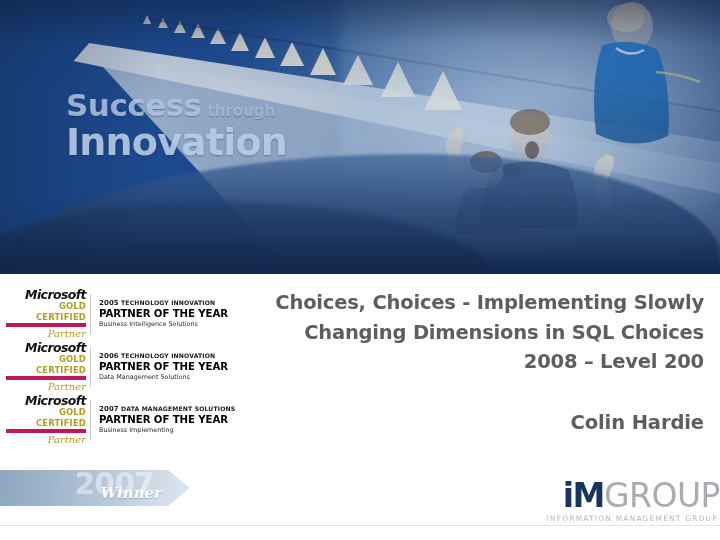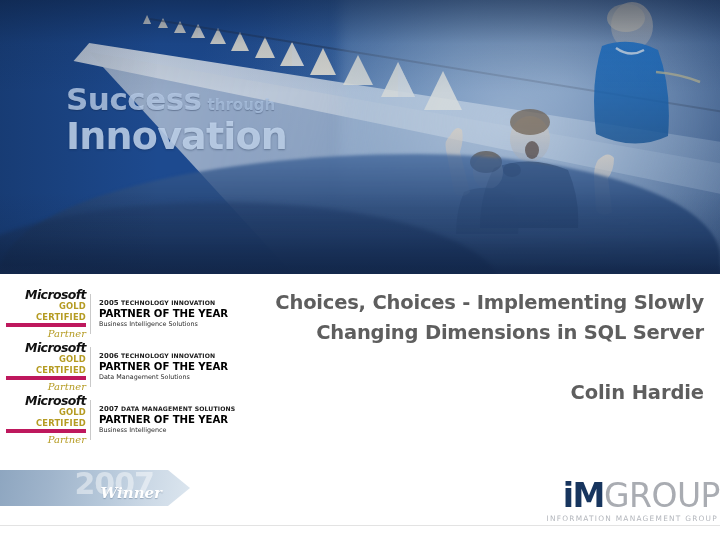--- a/index.html
+++ b/index.html
@@ -110,21 +110,21 @@
   .banner-bottom-edge {
     position: absolute;
     left: 0; bottom: 0;
     width: 720px; height: 10px;
     background: linear-gradient(180deg, rgba(22,44,82,0.0) 0%, rgba(20,40,76,0.85) 100%);
   }
 
   
   .banner-text {
     position: absolute;
-    left: 66px; top: 84px;
+    left: 66px; top: 90px;
     z-index: 9;
     line-height: 1;
     user-select: none;
   }
   .bt-line1 { white-space: nowrap; }
   .bt-success {
     font-family: "DejaVu Sans", sans-serif;
     font-size: 31px;
     font-weight: bold;
     letter-spacing: -0.5px;
@@ -472,35 +472,36 @@
       <div class="badge-row">
         <div class="ms-mark">
           <div class="ms-word">Microsoft</div>
           <div class="ms-gold">GOLD CERTIFIED</div>
           <div class="ms-partner">Partner</div>
         </div>
         <div class="badge-div"></div>
         <div class="badge-text">
           <div class="bt-top"><span class="yr">2007</span> <span>DATA MANAGEMENT SOLUTIONS</span></div>
           <div class="bt-main">PARTNER OF THE YEAR</div>
-          <div class="bt-sub">Business Intelligence</div>
+          <div class="bt-sub">Business Implementing</div>
         </div>
       </div>
 
     </div>
 
     <div class="winner">
       <div class="winner-2007">2007</div>
       <div class="winner-word">Winner</div>
     </div>
 
     <div class="title-block">
       <div class="slide-title">
         <div>Choices, Choices - Implementing Slowly</div>
-        <div>Changing Dimensions in SQL Server</div>
+        <div>Changing Dimensions in SQL Choices</div>
+        <div>2008 – Level 200</div>
       </div>
       <div class="presenter">Colin Hardie</div>
     </div>
 
     <div class="imgroup">
       <div class="img-wordmark">
         <span class="img-im">iM</span><span class="img-group">GROUP</span>
       </div>
       <div class="img-tag">INFORMATION MANAGEMENT GROUP</div>
     </div>

